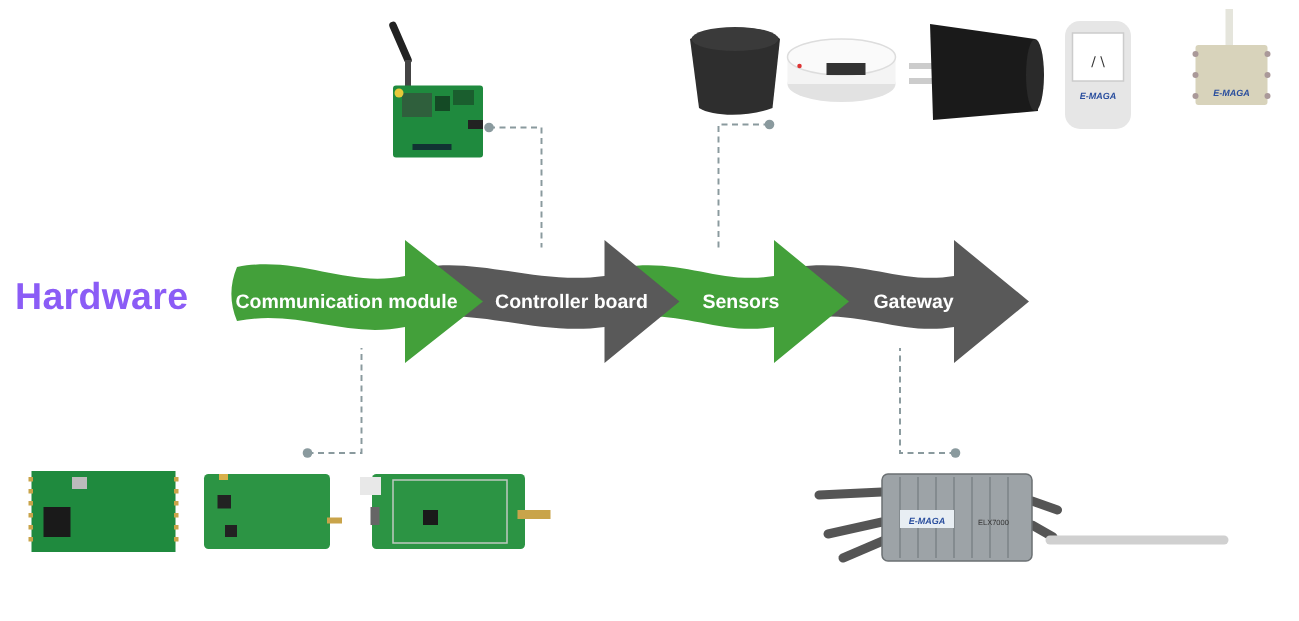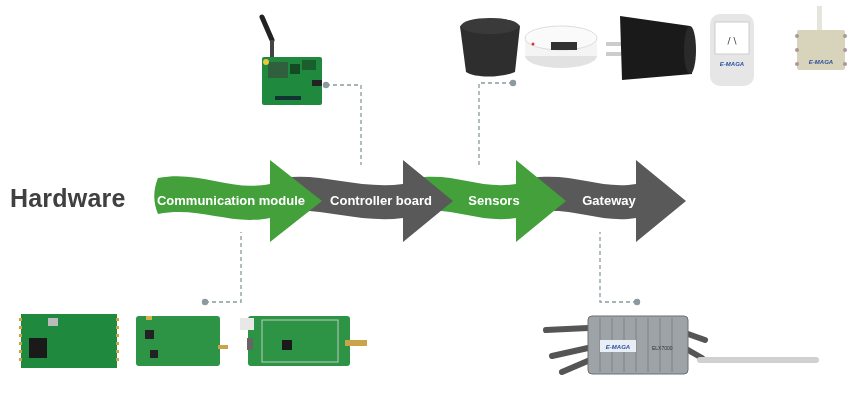--- a/index.html
+++ b/index.html
@@ -1,19 +1,19 @@
 <!DOCTYPE html>
 <html><head>
   <meta charset="utf-8">
   <style>
     html, body { margin: 0; padding: 0; background: #ffffff; }
     body { width: 866px; height: 414px; position: relative; overflow: hidden;
            font-family: "Liberation Sans", sans-serif; }
     .title { position: absolute; left: 10px; top: 184px; font-size: 25px; font-weight: bold;
-             color: #404040; letter-spacing: 0.2px; }
+             color: #8b5cf6; letter-spacing: 0.2px; }
     svg.flow { position: absolute; left: 0; top: 0; }
     .arrow-label { font-family: "Liberation Sans", sans-serif; font-weight: bold; font-size: 13px; fill: #ffffff; }
     .brand { font-family: "Liberation Sans", sans-serif; font-weight: bold; font-style: italic; font-size: 6px; fill: #2b4f9e; }
   </style>
 </head>
 <body>
 
 <div class="title">Hardware</div>
 
 <svg class="flow" width="866" height="414" viewBox="0 0 866 414">

